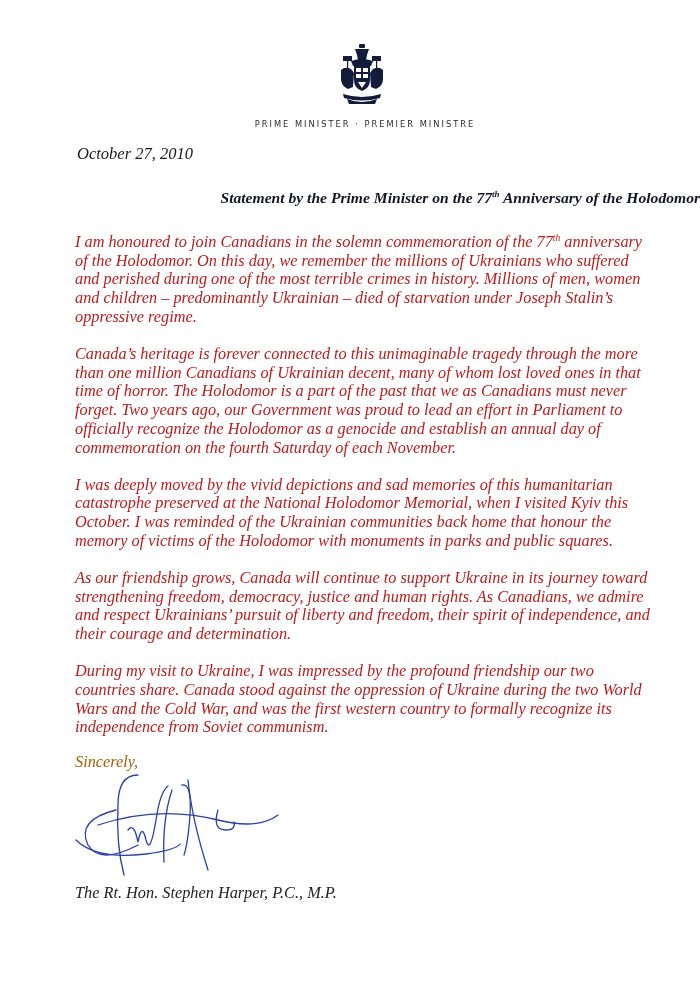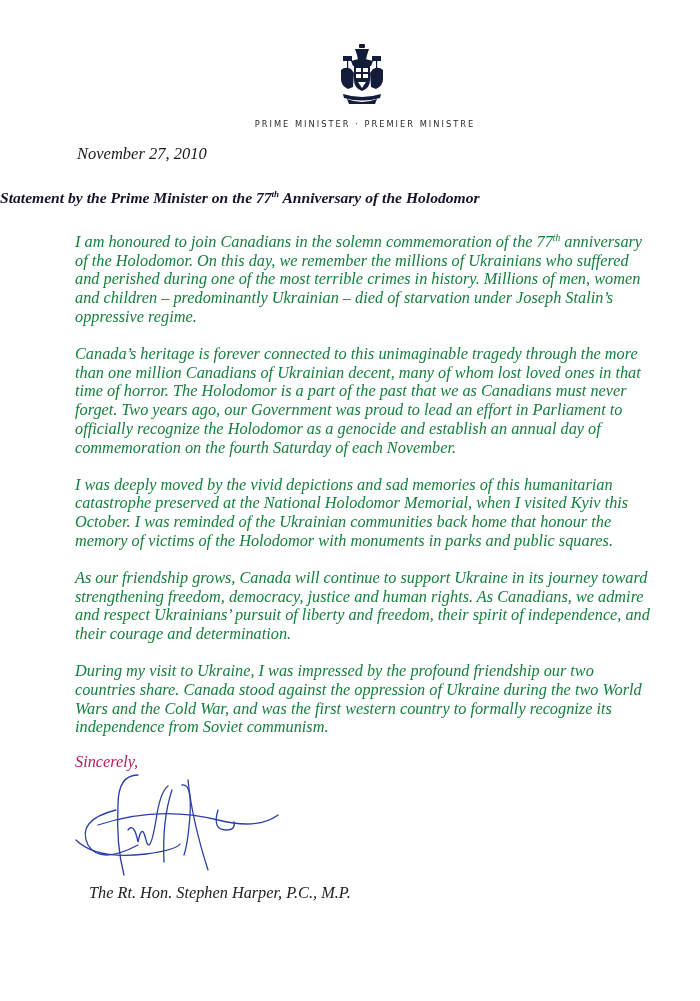--- a/index.html
+++ b/index.html
@@ -2,29 +2,29 @@
 <html><head>
 <meta charset="utf-8">
 <style>
   html, body { margin: 0; padding: 0; background: #ffffff; }
   body { width: 700px; height: 1001px; position: relative; overflow: hidden; color: #1a1a1a; }
   .crest { position: absolute; left: 337px; top: 44px; width: 50px; height: 62px; }
   .letterhead { position: absolute; left: 0; width: 730px; top: 119px; text-align: center;
     font-family: "DejaVu Sans", sans-serif; font-size: 8.3px; letter-spacing: 2px; color: #2a2a2a; }
   .serif { font-family: "Liberation Serif", serif; font-style: italic; }
   .date { position: absolute; left: 77px; top: 144px; font-size: 16.5px; }
-  .title { position: absolute; left: 0; width: 700px; top: 189px; text-align: left;
+  .title { position: absolute; left: 0; width: 700px; top: 189px; text-align: right;
     font-weight: bold; font-size: 15.6px; color: #14142a; }
   .title sup { font-size: 9px; vertical-align: 6px; line-height: 0; }
-  .body { position: absolute; left: 75px; top: 233px; width: 580px; font-size: 16.3px; line-height: 18.7px; color: #15803d; }
+  .body { position: absolute; left: 75px; top: 233px; width: 580px; font-size: 16.3px; line-height: 18.7px; color: #b91c1c; }
   .body p { margin: 0 0 18.5px 0; }
   .body sup { font-size: 9.5px; vertical-align: 6px; line-height: 0; }
-  .closing { position: absolute; left: 75px; top: 752px; font-size: 16.3px; color: #be185d; }
+  .closing { position: absolute; left: 75px; top: 752px; font-size: 16.3px; color: #a16207; }
   .signature { position: absolute; left: 68px; top: 770px; width: 220px; height: 115px; }
-  .sig-block { position: absolute; left: 75px; top: 884px; font-size: 16.3px; line-height: 18.7px; color: #222; margin-left: 14px; }
+  .sig-block { position: absolute; left: 75px; top: 884px; font-size: 16.3px; line-height: 18.7px; color: #222; }
 </style>
 </head>
 <body>
 
 <svg class="crest" viewBox="0 0 50 62">
   <g fill="#141c3c">
 
     <rect x="22" y="0" width="6" height="4" rx="1"></rect>
     <path d="M18 5 h14 l-2 6 h-10z"></path>
 
@@ -50,21 +50,21 @@
     <rect x="19" y="24" width="5" height="4"></rect>
     <rect x="26" y="24" width="5" height="4"></rect>
     <rect x="19" y="30" width="5" height="4"></rect>
     <rect x="26" y="30" width="5" height="4"></rect>
     <path d="M21 38 h8 l-4 6z"></path>
   </g>
 </svg>
 
 <div class="letterhead">PRIME MINISTER · PREMIER MINISTRE</div>
 
-<div class="date serif">November 27, 2010</div>
+<div class="date serif">October 27, 2010</div>
 
 <div class="title serif"><span>Statement by the Prime Minister on the 77</span><sup>th</sup><span> Anniversary of the Holodomor</span></div>
 
 <div class="body serif">
   <p><span>I am honoured to join Canadians in the solemn commemoration of the 77</span><sup>th</sup><span> anniversary of the Holodomor.  On this day, we remember the millions of Ukrainians who suffered and perished during one of the most terrible crimes in history.  Millions of men, women and children – predominantly Ukrainian – died of starvation under Joseph Stalin’s oppressive regime.</span></p>
   <p>Canada’s heritage is forever connected to this unimaginable tragedy through the more than one million Canadians of Ukrainian decent, many of whom lost loved ones in that time of horror.  The Holodomor is a part of the past that we as Canadians must never forget.  Two years ago, our Government was proud to lead an effort in Parliament to officially recognize the Holodomor as a genocide and establish an annual day of commemoration on the fourth Saturday of each November.</p>
   <p>I was deeply moved by the vivid depictions and sad memories of this humanitarian catastrophe preserved at the National Holodomor Memorial, when I visited Kyiv this October.  I was reminded of the Ukrainian communities back home that honour the memory of victims of the Holodomor with monuments in parks and public squares.</p>
   <p>As our friendship grows, Canada will continue to support Ukraine in its journey toward strengthening freedom, democracy, justice and human rights.   As Canadians, we admire and respect Ukrainians’ pursuit of liberty and freedom, their spirit of independence, and their courage and determination.</p>
   <p>During my visit to Ukraine, I was impressed by the profound friendship our two countries share.  Canada stood against the oppression of Ukraine during the two World Wars and the Cold War, and was the first western country to formally recognize its independence from Soviet communism.</p>
 </div>

